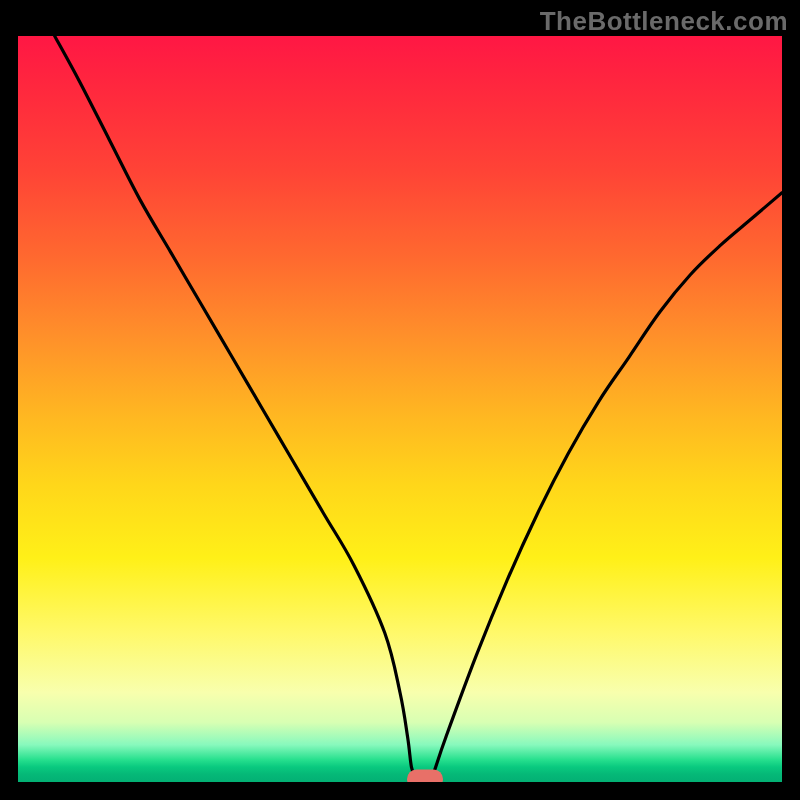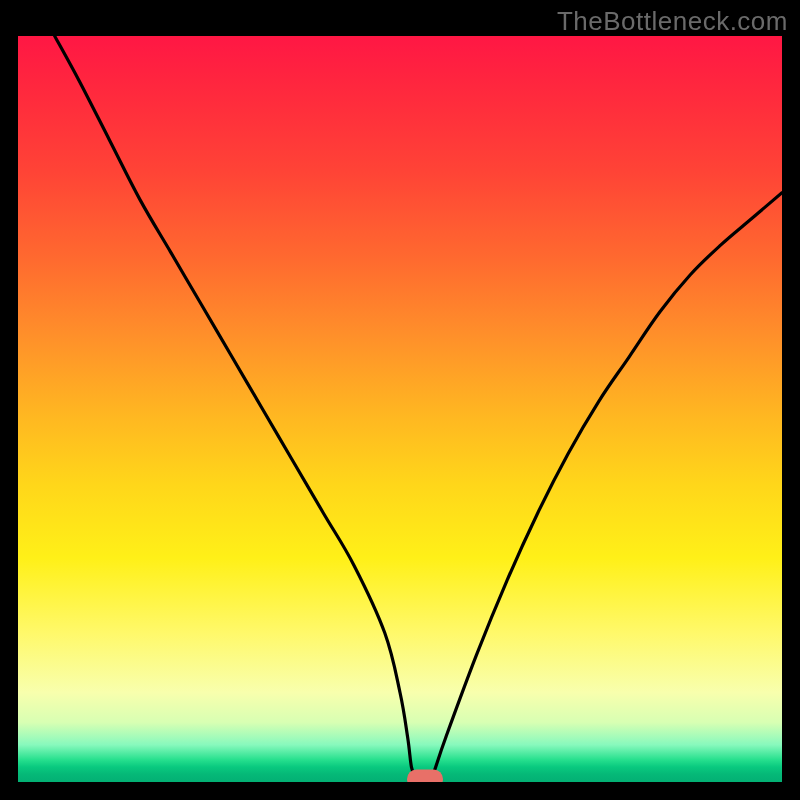--- a/index.html
+++ b/index.html
@@ -16,21 +16,21 @@
     height: 800px;
     background: #000;
     position: relative;
   }
   .watermark {
     position: absolute;
     top: 6px;
     right: 12px;
     color: #6a6a6a;
     font-size: 26px;
-    font-weight: 400;
+    font-weight: 700;
     letter-spacing: 0.5px;
     z-index: 10;
     text-align: center;
   }
   .plot-area {
     position: absolute;
     left: 18px;
     top: 36px;
     width: 764px;
     height: 746px;

